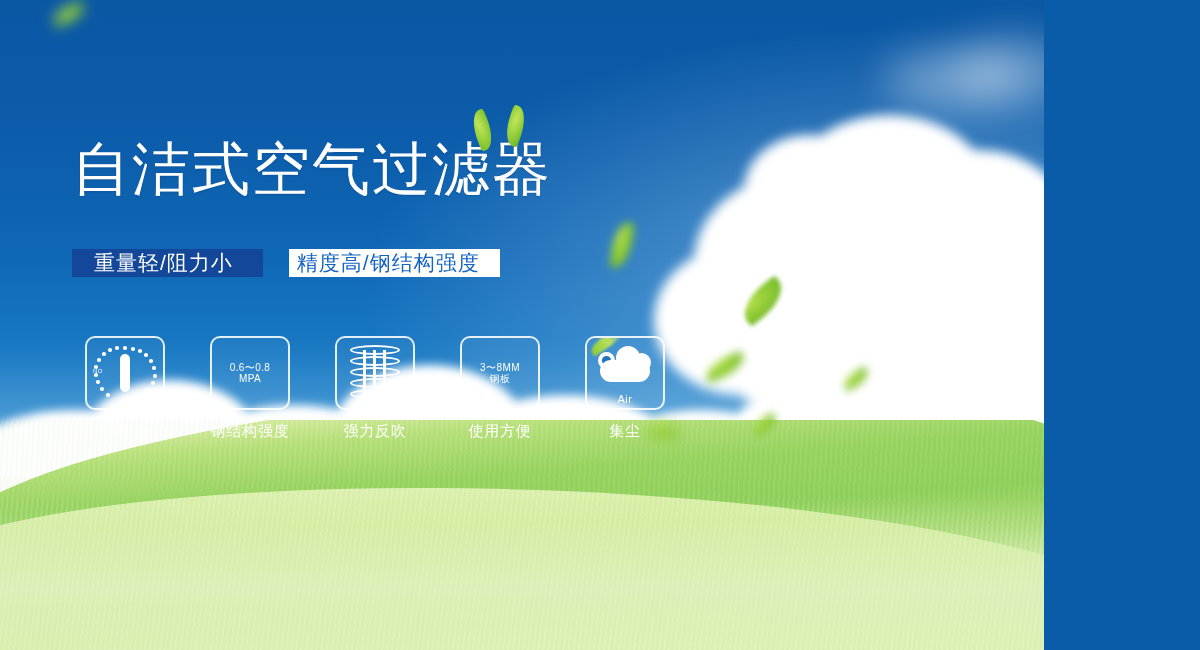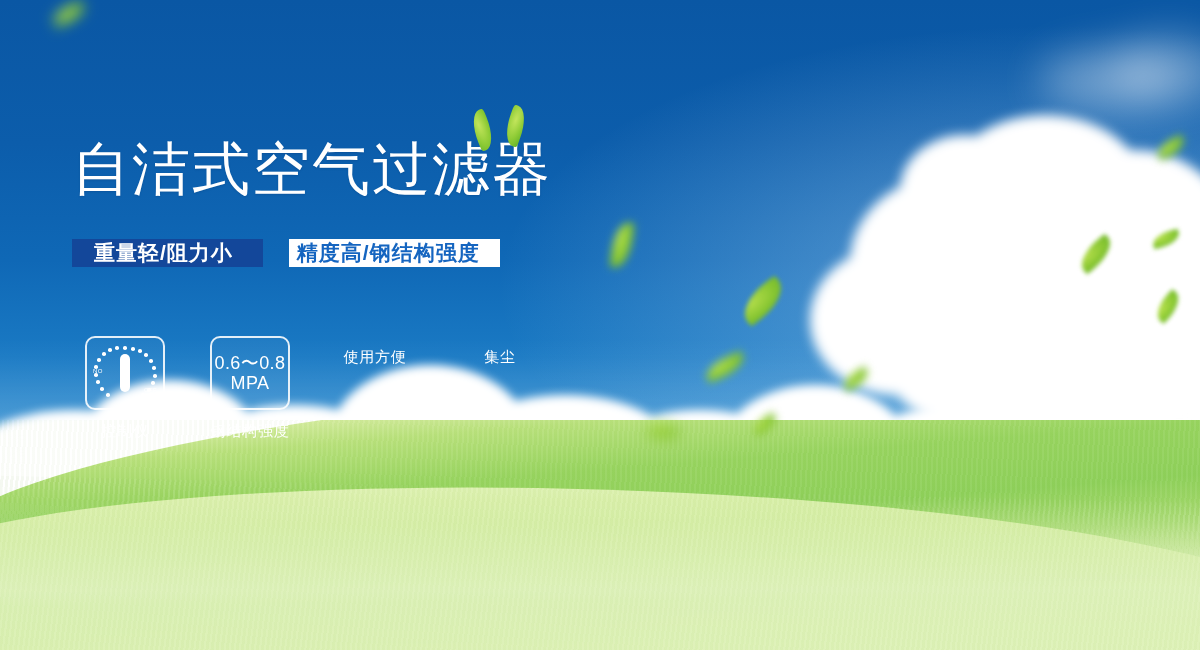--- a/index.html
+++ b/index.html
@@ -2,21 +2,21 @@
 <html><head>
 <meta charset="utf-8">
 <style>
   * { margin:0; padding:0; box-sizing:border-box; }
   html, body { width:1200px; height:650px; overflow:hidden; }
   body {
     font-family:"Liberation Sans","DejaVu Sans",sans-serif;
     background:#0a5ba8;
   }
 
-  .banner { position:relative; width:1200px; height:650px; overflow:hidden; }
+  .banner { position:relative; width:1044px; height:650px; overflow:hidden; }
 
   
   .sky {
     position:absolute; inset:0;
     background:
       radial-gradient(ellipse 900px 420px at 88% 44%, rgba(180,215,245,0.50) 0%, rgba(140,195,240,0.0) 62%),
       linear-gradient(180deg,
         #0a57a4 0%,
         #0c5dab 22%,
         #0f68b6 40%,
@@ -117,21 +117,21 @@
   .sprout .sp{
     position:absolute; width:17px; height:40px;
     background:radial-gradient(ellipse at 40% 35%, #c3e55c 0%, #8fcc36 55%, #63b227 100%);
   }
   .sprout .sp.a{ left:6px;  top:4px;  border-radius:75% 12% 75% 12%; transform:rotate(-22deg); }
   .sprout .sp.b{ left:39px; top:0px;  border-radius:12% 75% 12% 75%; transform:rotate(20deg); }
 
   
   .badges{
     position:absolute; left:72px; top:239px;
-    height:48px; display:flex; align-items:flex-start;font-weight:bold;
+    height:48px; display:flex; align-items:center;
   }
   .badge-a{
     background:#13479a; color:#fff;
     display:flex; align-items:center;
     padding:0 30px 0 22px;
     font-size:21px; letter-spacing:1px; white-space:nowrap;
   }
   .badge-slant{
     width:26px; background:#13479a; position:relative;
   }
@@ -156,21 +156,21 @@
   .feat-box{
     width:80px; height:74px;
     border:2px solid rgba(255,255,255,0.88);
     border-radius:10px;
     display:flex; flex-direction:column; align-items:center; justify-content:center;
     color:#fff; text-align:center;
     background:rgba(255,255,255,0.045);
     position:relative; overflow:hidden;
   }
   .feat-box .ftext{
-    font-size:18px; line-height:1.12; letter-spacing:.4px; font-weight:400;
+    font-size:10px; line-height:1.12; letter-spacing:.4px; font-weight:400;
   }
   .feat-cap{
     margin-top:12px; font-size:15px; color:#fff; white-space:nowrap;
     letter-spacing:.8px;
   }
 
   
   .dial{ position:relative; width:62px; height:58px; }
   .dial .dot{ position:absolute; width:3.6px; height:3.6px; border-radius:50%; background:#fff; }
   .dial .needle{
@@ -339,24 +339,53 @@
       </div>
 
       <div class="feat">
         <div class="feat-box">
           <div class="ftext">0.6〜0.8</div>
           <div class="ftext">MPA</div>
         </div>
         <div class="feat-cap">钢结构强度</div>
       </div>
 
-
-      <div class="feat">
+      <div class="feat">
+        <div class="feat-box">
+          <div class="cart">
+            <span class="ring" style="top:0px;"></span>
+            <span class="ring" style="top:11px;"></span>
+            <span class="ring" style="top:22px;"></span>
+            <span class="ring" style="top:33px;"></span>
+            <span class="ring" style="top:44px;"></span>
+            <span class="bar" style="left:13px;"></span>
+            <span class="bar" style="left:23px;"></span>
+            <span class="bar" style="left:33px;"></span>
+          </div>
+        </div>
+        <div class="feat-cap">强力反吹</div>
+      </div>
+
+      <div class="feat">
+        <div class="feat-box">
+          <div class="ftext">3〜8MM</div>
+          <div class="ftext">钢板</div>
+        </div>
         <div class="feat-cap">使用方便</div>
       </div>
 
       <div class="feat">
+        <div class="feat-box">
+          <div class="aircloud">
+            <span class="streak"></span>
+            <span class="sun"></span>
+            <span class="puff" style="left:22px; top:4px;  width:24px; height:24px;"></span>
+            <span class="puff" style="left:38px; top:11px; width:19px; height:19px;"></span>
+            <span class="base"></span>
+          </div>
+          <div class="air-lbl">Air</div>
+        </div>
         <div class="feat-cap">集尘</div>
       </div>
 
     </div>
   </div>
 </div>
 
 </body></html>

